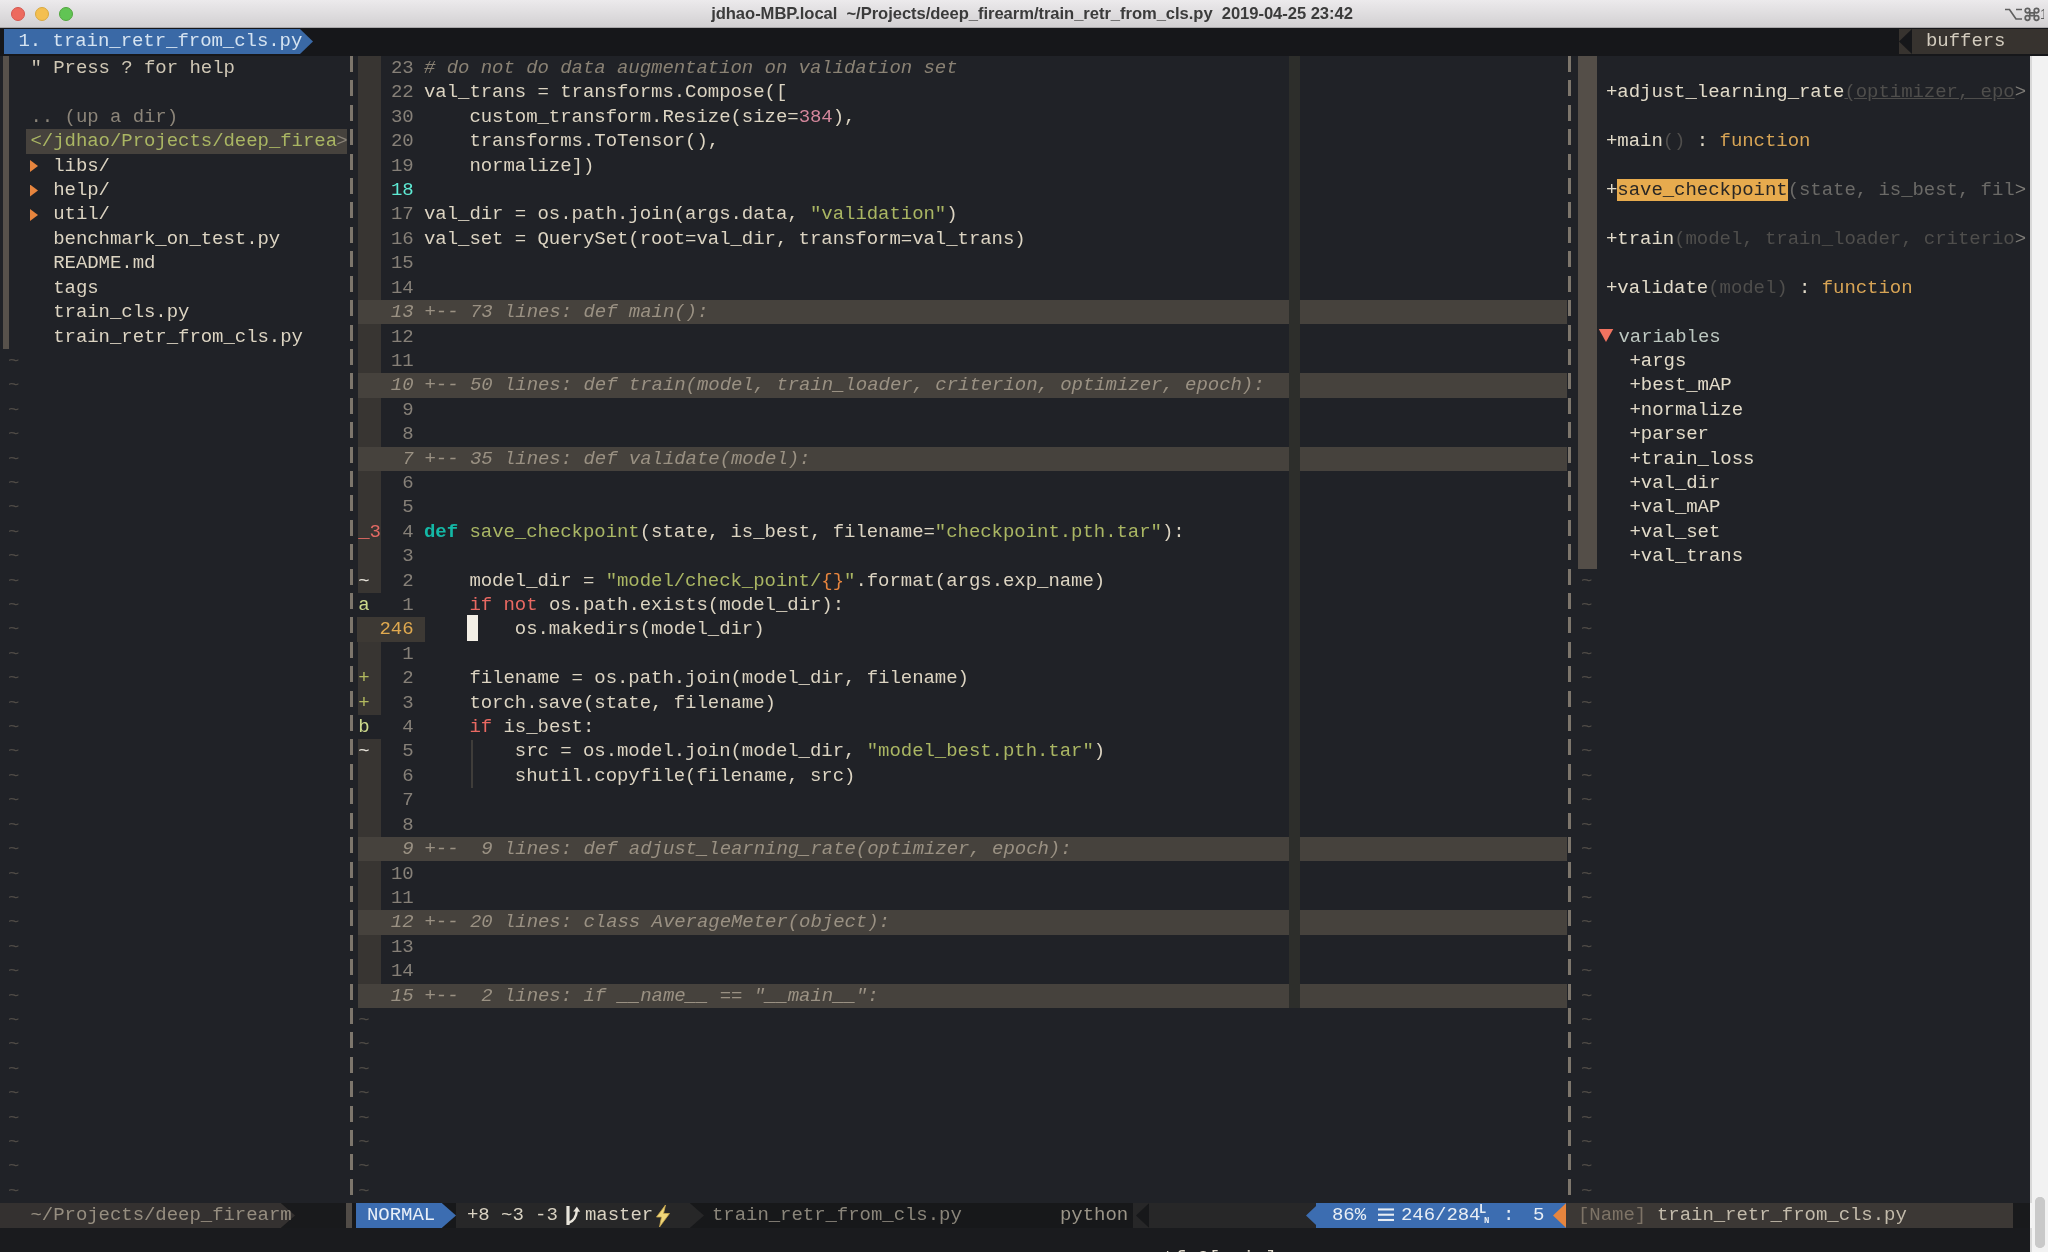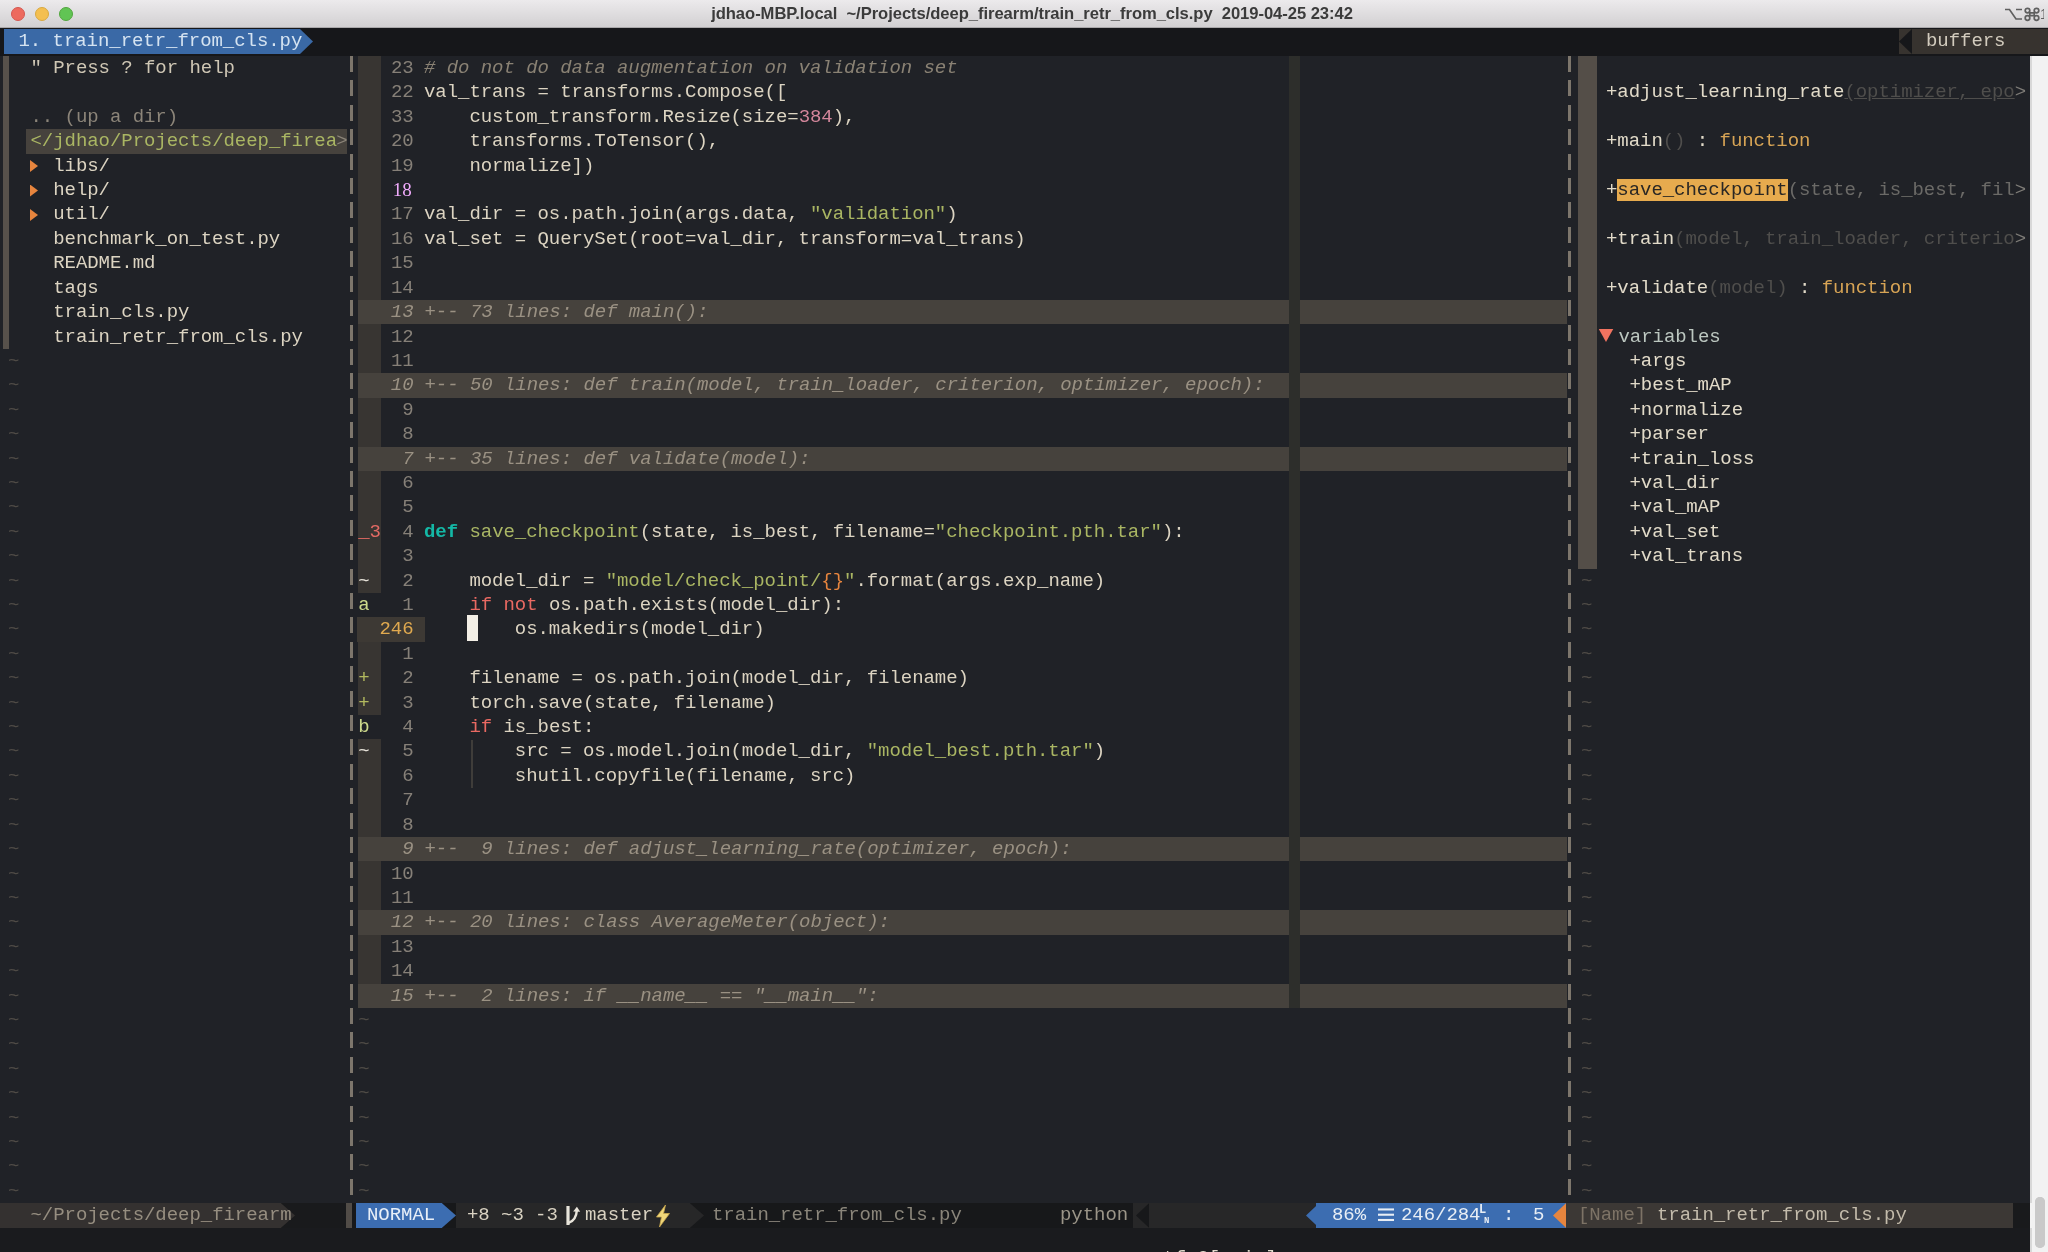--- a/index.html
+++ b/index.html
@@ -112,27 +112,27 @@
 <div class="r it" style="left:390.8px;top:983.58px;color:#9a9183;">15</div>
 <div class="r it" style="left:424.5px;top:983.58px;color:#9a9183;">+--  2 lines: if __name__ == "__main__":</div>
 <div class="abs" style="left:1288.5px;top:56.0px;width:11.3px;height:952.0px;background:#2d2e2b;"></div>
 <div class="abs" style="left:358.2px;top:593.0px;width:22.6px;height:24.4px;background:#202227;"></div>
 <div class="abs" style="left:358.2px;top:715.1px;width:22.6px;height:24.4px;background:#202227;"></div>
 <div class="abs" style="left:356.9px;top:617.4px;width:68.1px;height:24.4px;background:#3d3934;"></div>
 <div class="r" style="left:390.9px;top:56.00px;color:#868078;width:22.6px;text-align:right;">23</div>
 <div class="r" style="left:424.0px;top:56.00px;"><span style="color:#8a8274;font-style:italic;"># do not do data augmentation on validation set</span></div>
 <div class="r" style="left:390.9px;top:80.41px;color:#868078;width:22.6px;text-align:right;">22</div>
 <div class="r" style="left:424.0px;top:80.41px;"><span style="">val_trans = transforms.Compose([</span></div>
-<div class="r" style="left:390.9px;top:104.82px;color:#868078;width:22.6px;text-align:right;">33</div>
+<div class="r" style="left:390.9px;top:104.82px;color:#868078;width:22.6px;text-align:right;">30</div>
 <div class="r" style="left:424.0px;top:104.82px;"><span style="">    custom_transform.Resize(size=</span><span style="color:#d3869b;">384</span><span style="">),</span></div>
 <div class="r" style="left:390.9px;top:129.23px;color:#868078;width:22.6px;text-align:right;">20</div>
 <div class="r" style="left:424.0px;top:129.23px;"><span style="">    transforms.ToTensor(),</span></div>
 <div class="r" style="left:390.9px;top:153.64px;color:#868078;width:22.6px;text-align:right;">19</div>
 <div class="r" style="left:424.0px;top:153.64px;"><span style="">    normalize])</span></div>
-<div class="r" style="left:390.9px;top:178.05px;color:#f0abfc;width:22.6px;text-align:center;font-family:Liberation Serif, serif;">18</div>
+<div class="r" style="left:390.9px;top:178.05px;color:#5eead4;width:22.6px;text-align:center;">18</div>
 <div class="r" style="left:390.9px;top:202.46px;color:#868078;width:22.6px;text-align:right;">17</div>
 <div class="r" style="left:424.0px;top:202.46px;"><span style="">val_dir = os.path.join(args.data, </span><span style="color:#aab663;">"validation"</span><span style="">)</span></div>
 <div class="r" style="left:390.9px;top:226.87px;color:#868078;width:22.6px;text-align:right;">16</div>
 <div class="r" style="left:424.0px;top:226.87px;"><span style="">val_set = QuerySet(root=val_dir, transform=val_trans)</span></div>
 <div class="r" style="left:390.9px;top:251.28px;color:#868078;width:22.6px;text-align:right;">15</div>
 <div class="r" style="left:390.9px;top:275.69px;color:#868078;width:22.6px;text-align:right;">14</div>
 <div class="r" style="left:390.9px;top:324.51px;color:#868078;width:22.6px;text-align:right;">12</div>
 <div class="r" style="left:390.9px;top:348.92px;color:#868078;width:22.6px;text-align:right;">11</div>
 <div class="r" style="left:390.9px;top:397.74px;color:#868078;width:22.6px;text-align:right;">9</div>
 <div class="r" style="left:390.9px;top:422.15px;color:#868078;width:22.6px;text-align:right;">8</div>

